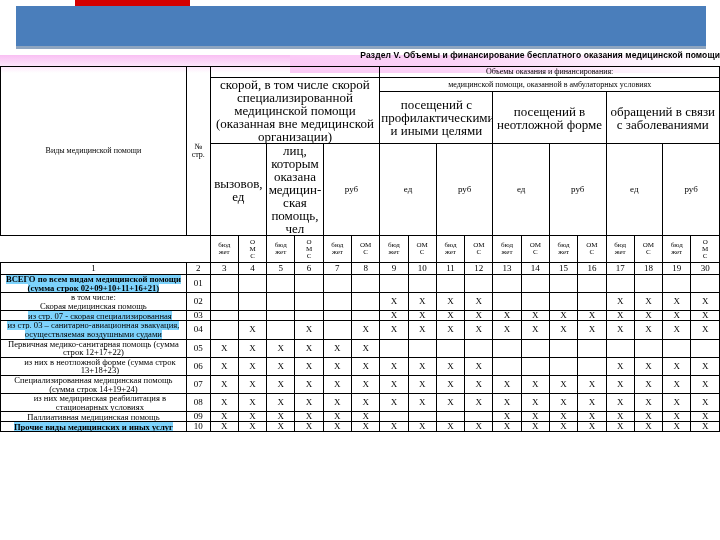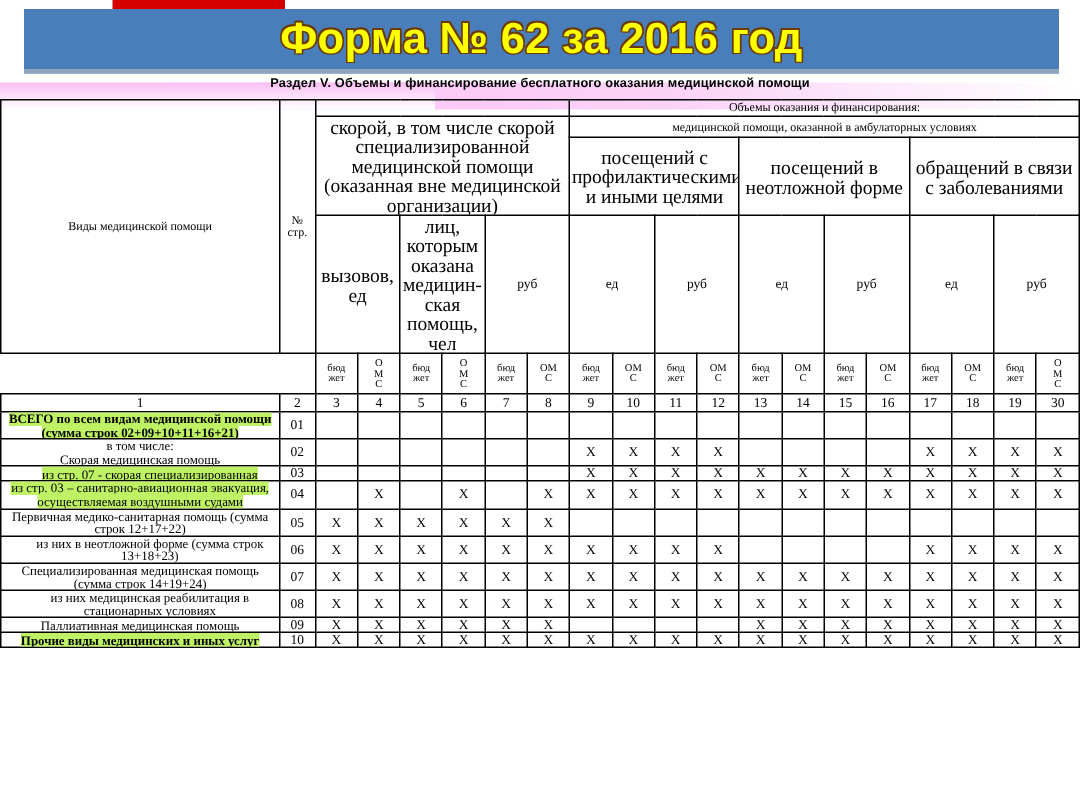--- a/index.html
+++ b/index.html
@@ -34,21 +34,21 @@
     display:flex;align-items:center;justify-content:center;
     color:#ffff00;font-weight:bold;font-size:29px;line-height:1;
     font-family:"Liberation Sans","DejaVu Sans",sans-serif;
     letter-spacing:.2px;
     text-shadow:
       -1px 0 #6b3b00, 1px 0 #6b3b00, 0 -1px #6b3b00, 0 1px #6b3b00,
       1px 1px #6b3b00, -1px -1px #6b3b00, 1px -1px #6b3b00, -1px 1px #6b3b00;
     white-space:nowrap;
   }
   .subtitle{
-    position:absolute;left:0;top:50px;width:720px;text-align:center;
+    position:absolute;left:0;top:50px;width:720px;text-align:right;
     font-family:"Liberation Sans","DejaVu Sans",sans-serif;
     font-size:8.5px;color:#000;font-weight:bold;letter-spacing:.1px;
   }
 
   
   .tbl-wrap{position:absolute;left:0;top:66px;width:720px;}
   table.f62{
     border-collapse:collapse;width:720px;table-layout:fixed;
     font-size:8px;color:#000;
   }
@@ -63,35 +63,34 @@
   .unit{font-size:9px;}
   .vert{
     font-size:7px;line-height:1.0;letter-spacing:0;
   }
   .numrow td{font-size:9px;height:11px;line-height:1;}
   .rowlabel{
     text-align:left;font-size:8.6px;line-height:1.12;padding:1px 2px 1px 3px;
     vertical-align:top;
   }
   .rowlabel.ind{padding-left:14px;}
-  .hl{background:#bef264;}
+  .hl{background:#7dd3fc;}
   .strnum{font-size:9px;}
   .xcell{font-size:9px;}
 </style>
 </head>
 <body>
 
 <div class="slide">
 
   <div class="pink-band"></div>
   <div class="pink-band2"></div>
   <div class="red-accent"></div>
 
   <div class="banner"></div>
-  <div class="banner-title">Форма № 62 за 2016 год</div>
 
   <div class="subtitle">Раздел V. Объемы и финансирование бесплатного оказания медицинской помощи</div>
 
   <div class="tbl-wrap">
     <table class="f62">
       <colgroup>
         <col style="width:172px">
         <col style="width:22px">
         <col span="18" style="width:26.2px">
       </colgroup>

